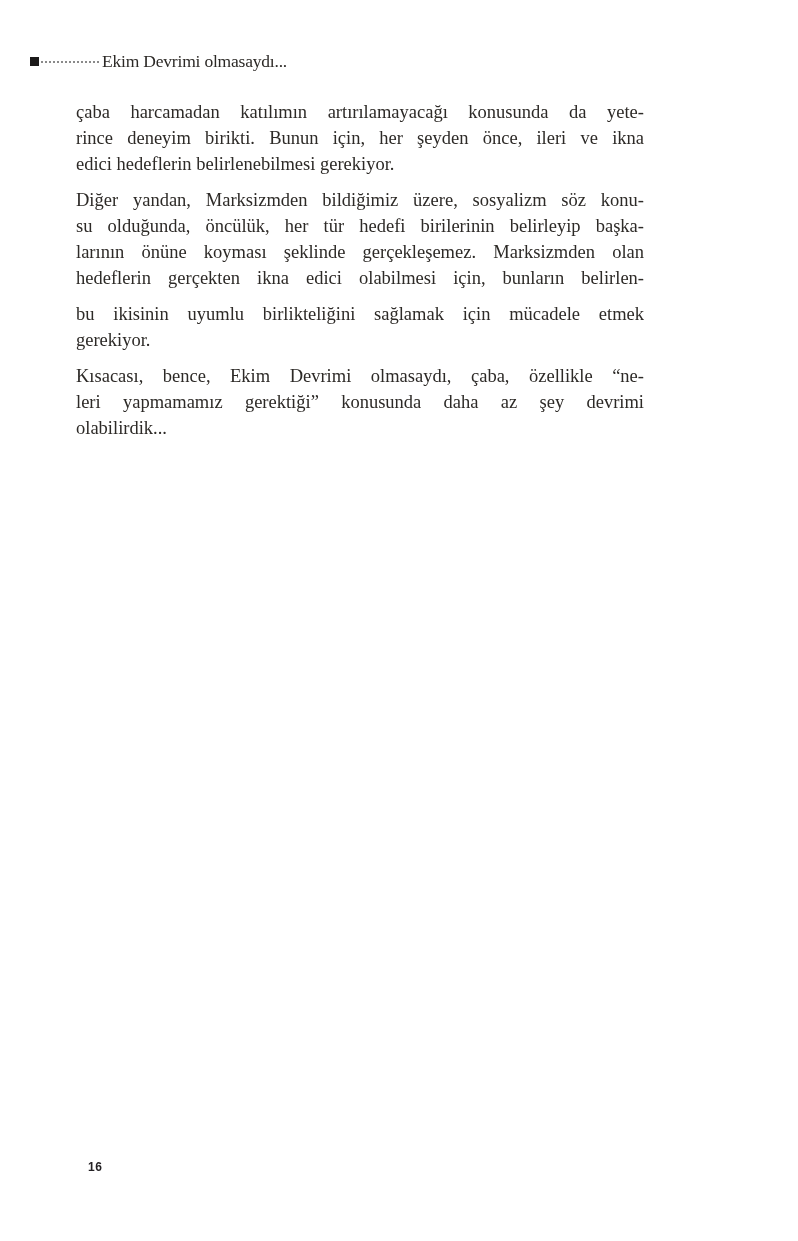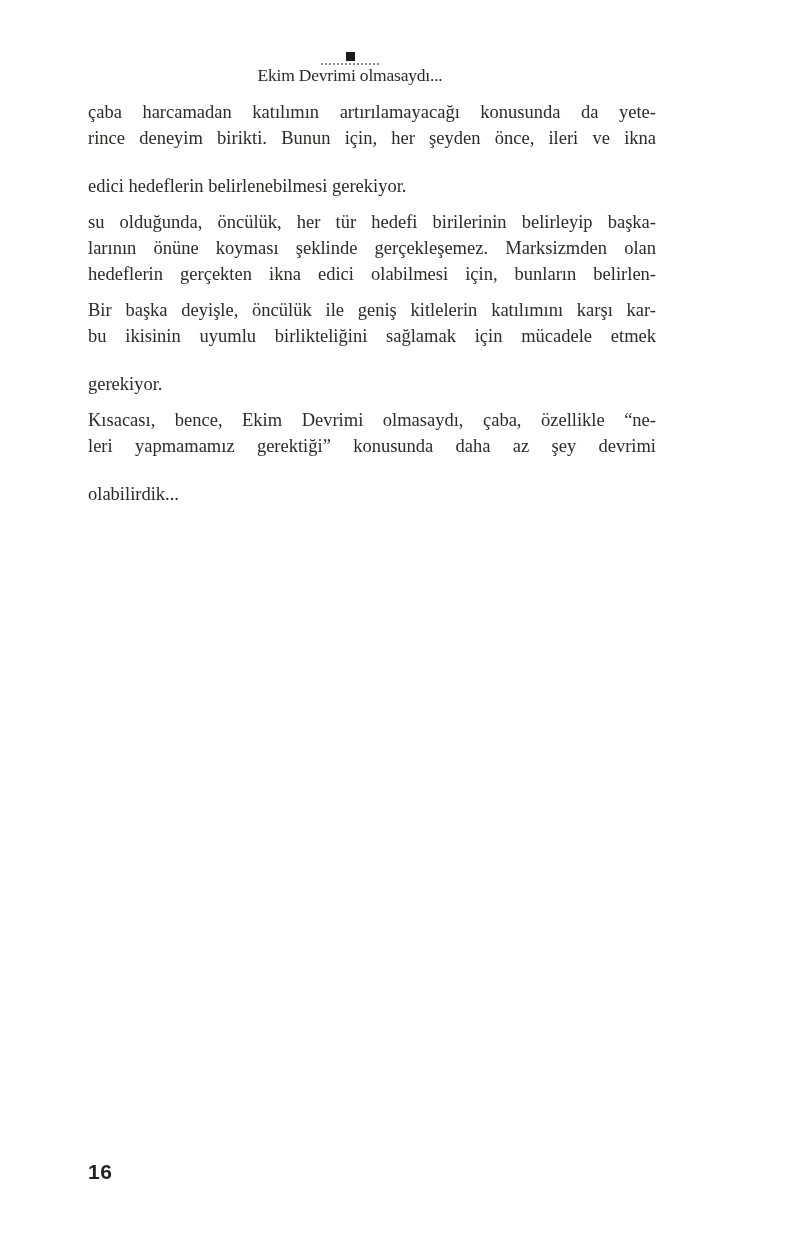--- a/index.html
+++ b/index.html
@@ -17,21 +17,20 @@
 
   
   .running-header {
     position: absolute;
     top: 51px;
     left: 30px;
     width: 640px;
     height: 20px;
     display: flex;
     align-items: center;
-    flex-direction: column;
   }
   .header-square {
     width: 9px;
     height: 9px;
     background: #1c1a1a;
     flex: 0 0 auto;
     margin-top: 1px;
   }
   .header-dotted {
     width: 58px;
@@ -45,75 +44,74 @@
     font-size: 17.5px;
     letter-spacing: -0.2px;
     color: #2c2926;
     white-space: nowrap;
   }
 
   
   .body-text {
     position: absolute;
     top: 99px;
-    left: 88px;
+    left: 76px;
     width: 568px;
     color: #2d2a27;
     font-size: 18.5px;
   }
   .para {
     margin: 0 0 10px 0;
   }
   .line {
     line-height: 26px;
     height: 26px;
     text-align: justify;
     text-align-last: justify;
     white-space: normal;
     overflow: hidden;
   }
   .line.last {
     text-align-last: left;
-    margin-top: 22px;
   }
 
   
   .page-number {
     position: absolute;
     top: 1160px;
     left: 88px;
     font-family: "Liberation Sans", "DejaVu Sans", sans-serif;
     font-weight: 700;
-    font-size: 21px;
+    font-size: 12px;
     color: #242124;
     letter-spacing: 0.5px;
   }
 </style>
 </head>
 <body>
 
 <div class="running-header">
   <span class="header-square"></span>
   <span class="header-dotted"></span>
   <span class="header-title">Ekim Devrimi olmasaydı...</span>
 </div>
 
 <div class="body-text">
     <div class="para">
       <div class="line">çaba harcamadan katılımın artırılamayacağı konusunda da yete-</div>
       <div class="line">rince deneyim birikti. Bunun için, her şeyden önce, ileri ve ikna</div>
       <div class="line last">edici hedeflerin belirlenebilmesi gerekiyor.</div>
     </div>
     <div class="para">
+      <div class="line">Diğer yandan, Marksizmden bildiğimiz üzere, sosyalizm söz konu-</div>
       <div class="line">su olduğunda, öncülük, her tür hedefi birilerinin belirleyip başka-</div>
       <div class="line">larının önüne koyması şeklinde gerçekleşemez. Marksizmden olan</div>
       <div class="line">hedeflerin gerçekten ikna edici olabilmesi için, bunların belirlen-</div>
     </div>
     <div class="para">
-      <div class="line">Bir başka deyişle, öncülük ile geniş kitlelerin katılımını karşı kar-</div>
       <div class="line">bu ikisinin uyumlu birlikteliğini sağlamak için mücadele etmek</div>
       <div class="line last">gerekiyor.</div>
     </div>
     <div class="para">
       <div class="line">Kısacası, bence, Ekim Devrimi olmasaydı, çaba, özellikle “ne-</div>
       <div class="line">leri yapmamamız gerektiği” konusunda daha az şey devrimi</div>
       <div class="line last">olabilirdik...</div>
     </div>
   </div>
 

